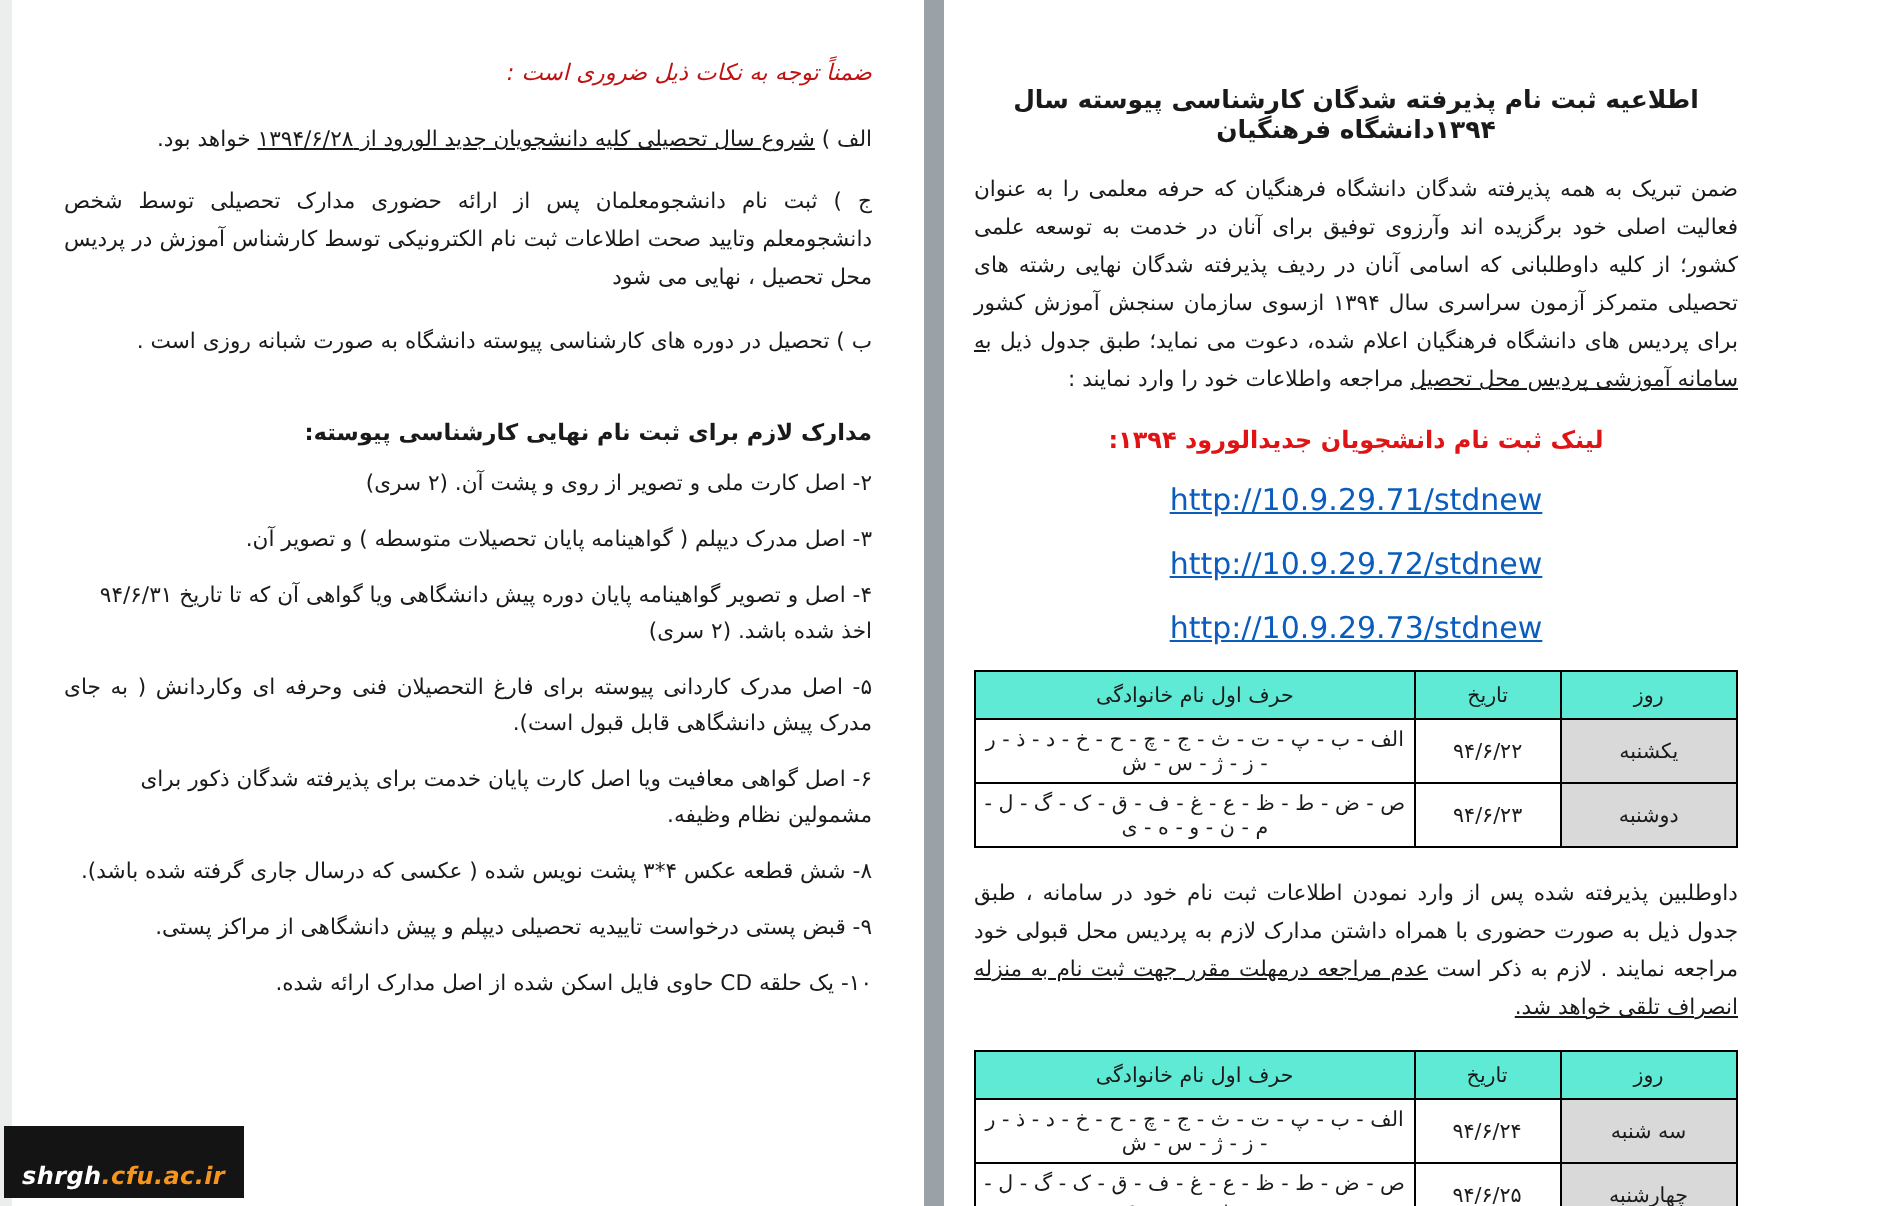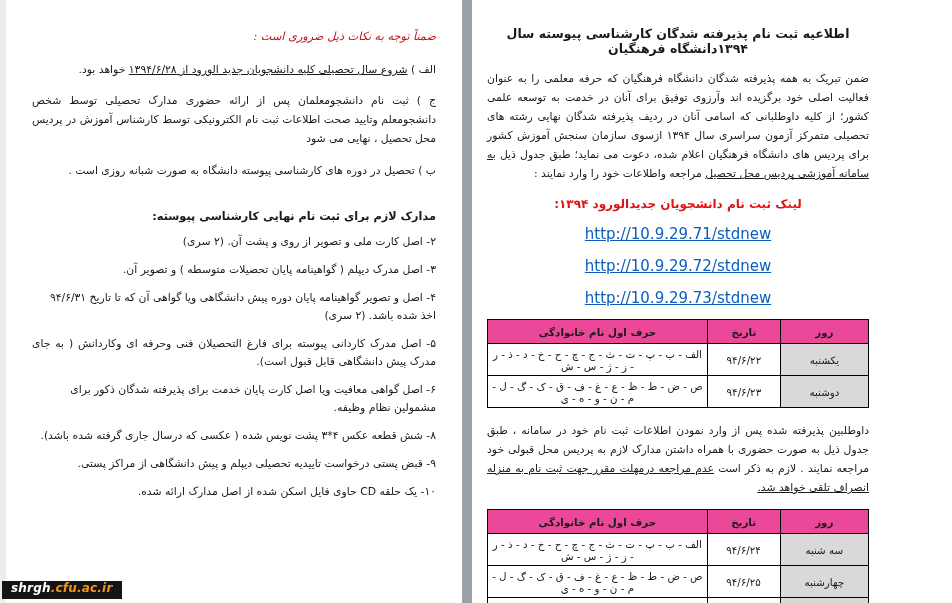--- a/index.html
+++ b/index.html
@@ -2,48 +2,48 @@
 <html lang="fa"><head>
 <meta charset="utf-8">
 <style>
   html,body{margin:0;padding:0;background:#fff;}
   body{font-family:"DejaVu Sans","Liberation Sans",sans-serif;color:#1a1a1a;}
   .shot{position:relative;width:952px;height:603px;background:#fff;overflow:hidden;}
   .edge-strip{position:absolute;left:0;top:0;width:6px;height:100%;background:#eceded;}
   .divider{position:absolute;left:462px;top:0;width:10px;height:100%;background:#9aa1a7;}
   .page{position:absolute;top:0;bottom:0;direction:rtl;box-sizing:border-box;background:#fff;}
   .page-left{left:6px;width:456px;padding:0 26px;}
-  .page-right{left:472px;width:412px;padding:0 15px;}
+  .page-right{left:472px;width:412px;padding:16px 15px;}
 
   
   .doc-title{font-weight:bold;font-size:12.5px;text-align:center;margin:26px 0 0 0;}
   .intro{font-size:10.8px;line-height:19px;text-align:justify;margin:13px 0 0 0;}
   .u{text-decoration:underline;}
   .links-heading{color:#e01414;font-weight:bold;font-size:12px;text-align:center;margin:14px 0 0 0;}
   .link-line{text-align:center;margin:13px 0 0 0;}
   .link-line a{color:#0a5dbd;font-size:15px;text-decoration:underline;direction:ltr;unicode-bidi:embed;cursor:pointer;}
   table.reg-table{border-collapse:collapse;margin:12px 0 0 0;table-layout:fixed;font-size:10.3px;}
   table.reg-table th,table.reg-table td{border:1px solid #000;text-align:center;vertical-align:middle;padding:1px 4px;}
-  table.reg-table th{background:#ec4899;font-weight:bold;height:21px;}
+  table.reg-table th{background:#5eead4;font-weight:normal;height:21px;}
   table.reg-table td{height:29px;}
   table.reg-table td.day{background:#d9d9d9;}
   .col-day{width:90px;} .col-date{width:74px;} .col-letters{width:226px;}
   .notice{font-size:10.8px;line-height:19px;text-align:justify;margin:13px 0 0 0;}
 
   
   .red-note{color:#c11212;font-style:italic;font-size:11.3px;text-align:right;margin:30px 0 0 0;}
   .lp{font-size:10.8px;line-height:19px;text-align:right;margin:0;}
   .just{text-align:justify;}
   .mt-a{margin-top:17px;} .mt-b{margin-top:13px;} .mt-c{margin-top:12px;}
   .docs-heading{font-weight:bold;font-size:11.3px;text-align:right;margin:30px 0 0 0;}
   .doc-item{font-size:10.8px;line-height:18px;text-align:right;margin:10px 0 0 0;}
   .doc-item.two-line{text-align:justify;}
 
   
-  .badge{position:absolute;left:2px;bottom:4px;background:#141414;padding:0 9px 4px 9px;
+  .badge{position:absolute;left:2px;bottom:4px;background:#141414;padding:18px 9px 4px 9px;
          font-style:italic;font-weight:bold;font-size:12px;direction:ltr;letter-spacing:0.2px;}
   .badge .pre{color:#ffffff;}
   .badge .suf{color:#f7941d;}
 </style>
 </head>
 <body>
 
 <div class="shot">
   <div class="edge-strip"></div>
   <div class="divider"></div>

